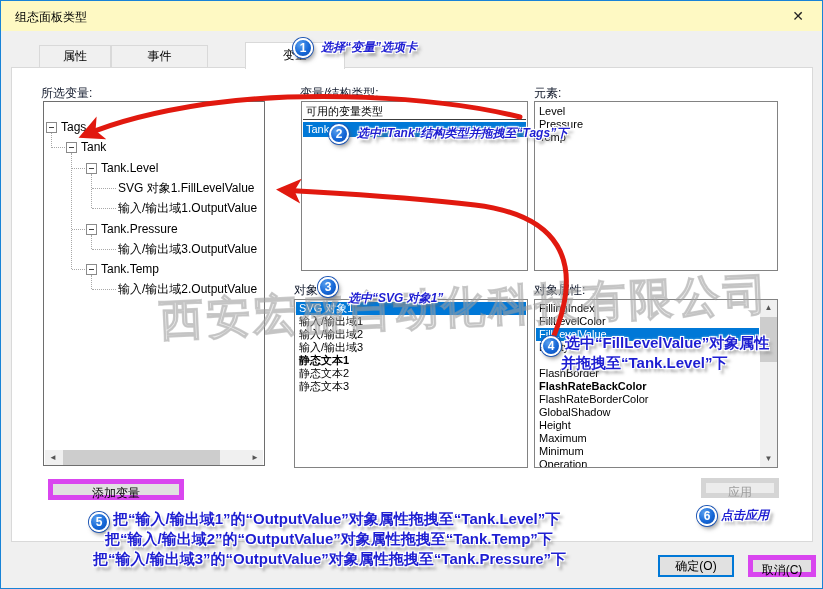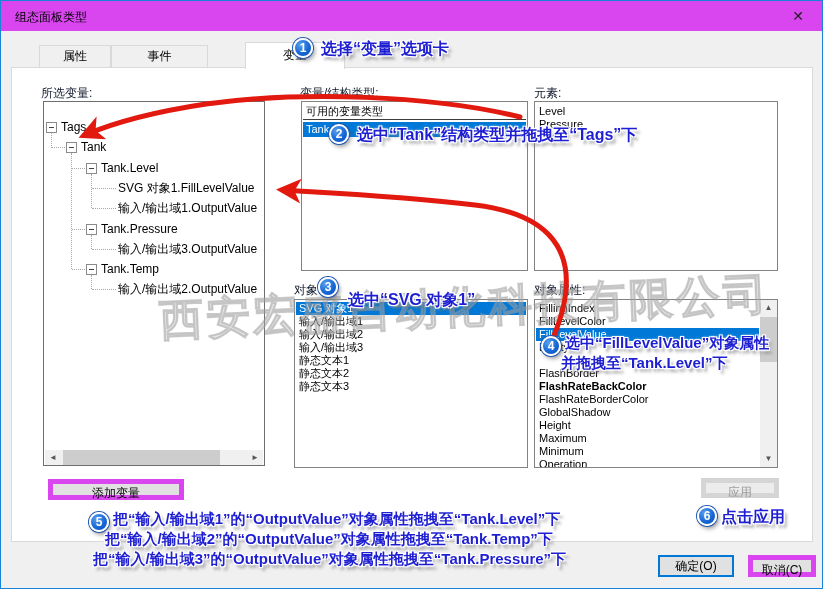--- a/index.html
+++ b/index.html
@@ -1,18 +1,18 @@
 <!DOCTYPE html>
 <html><head>
 <meta charset="utf-8">
 <style>
   html,body{margin:0;padding:0;background:#fff;}
   *{box-sizing:border-box;font-family:"Liberation Sans","DejaVu Sans",sans-serif;}
   .win{position:relative;width:823px;height:589px;background:#f0f0f0;border:1px solid #1883d7;overflow:hidden;}
-  .titlebar{position:absolute;left:0;top:0;width:100%;height:30px;background:#d946ef;}
+  .titlebar{position:absolute;left:0;top:0;width:100%;height:30px;background:#fef9c3;}
   .title{position:absolute;left:14px;top:8px;font-size:12px;color:#000;}
   .closebtn{position:absolute;right:10px;top:4px;width:28px;height:22px;text-align:center;line-height:22px;font-size:14px;color:#222;cursor:pointer;}
   .tab{position:absolute;height:23px;top:44px;background:#f0f0f0;border:1px solid #d9d9d9;text-align:center;font-size:12px;line-height:21px;color:#000;}
   .tab.active{top:41px;height:27px;background:#fff;border-bottom:none;z-index:3;}
   .page{position:absolute;left:10px;top:66px;width:802px;height:475px;background:#fff;border:1px solid #d9d9d9;z-index:1;}
   .lbl{position:absolute;font-size:12px;color:#0f172a;z-index:2;}
   .box{position:absolute;background:#fff;border:1px solid #828282;z-index:2;overflow:hidden;}
   .row{position:absolute;left:1px;right:1px;height:13px;font-size:11px;line-height:13px;color:#000;padding-left:3px;white-space:nowrap;}
   .row.sel{background:#0078d7;color:#fff;}
   .hdr{position:absolute;left:1px;right:1px;top:2px;height:16px;font-size:11px;line-height:15px;padding-left:3px;border-bottom:1px solid #3c3c3c;color:#000;}
@@ -32,21 +32,21 @@
   .btn.default{border:2px solid #0078d7;}
   .btn.disabled{background:#ececec;border-color:#d5d5d5;color:#9c9c9c;}
   
   .watermark{position:absolute;left:158px;top:276px;width:660px;font-size:44px;font-weight:bold;letter-spacing:3px;color:rgba(185,185,185,0.30);-webkit-text-stroke:1px rgba(150,150,150,0.45);transform:rotate(-2.5deg);z-index:4;pointer-events:none;white-space:nowrap;}
   
   .arrows{position:absolute;left:0;top:0;width:823px;height:589px;z-index:5;pointer-events:none;}
   
   .co-circle{position:absolute;width:20px;height:20px;border-radius:50%;background:radial-gradient(circle at 35% 30%,#5aa0ee 0%,#1668d8 55%,#0b4bb0 100%);border:2px solid #fff;box-shadow:0 0 0 1px #1f57b5,2px 3px 4px rgba(80,80,80,.55);color:#fff;font-size:12px;font-weight:bold;text-align:center;line-height:16px;z-index:6;}
   .co-text{position:absolute;font-weight:bold;color:#1e1ed2;z-index:6;white-space:nowrap;
     text-shadow:-1px -1px 0 #fff,1px -1px 0 #fff,-1px 1px 0 #fff,1px 1px 0 #fff,0 0 3px #fff,0 0 3px #fff,3px 4px 3px rgba(110,110,110,.65);}
-  .fs16{font-size:16px;} .fs15{font-size:15px;}
+  .fs16{font-size:12px;font-style:italic;} .fs15{font-size:15px;}
 </style>
 </head>
 <body>
 
 <div class="win">
 
   <div class="titlebar">
     <div class="title">组态面板类型</div>
     <div class="closebtn">✕</div>
   </div>
@@ -127,21 +127,21 @@
     <div class="row" style="top:3px;">Level</div>
     <div class="row" style="top:16px;">Pressure</div>
     <div class="row" style="top:29px;">Temp</div>
   </div>
 
   <div class="box" style="left:293px;top:298px;width:234px;height:169px;">
     <div class="row sel" style="top:2px;">SVG 对象1</div>
     <div class="row" style="top:15px;">输入/输出域1</div>
     <div class="row" style="top:28px;">输入/输出域2</div>
     <div class="row" style="top:41px;">输入/输出域3</div>
-    <div class="row" style="top:54px;">静态文本1</div>
+    <div class="row" style="top:54px;font-weight:bold;">静态文本1</div>
     <div class="row" style="top:67px;">静态文本2</div>
     <div class="row" style="top:80px;">静态文本3</div>
   </div>
 
   <div class="box" style="left:533px;top:298px;width:244px;height:169px;">
     <div class="row" style="top:2px;right:18px;">FillingIndex</div>
     <div class="row" style="top:15px;right:18px;">FillLevelColor</div>
     <div class="row sel" style="top:28px;right:18px;">FillLevelValue</div>
     <div class="row" style="top:41px;right:18px;">FillStyle</div>
     <div class="row" style="top:67px;right:18px;">FlashBorder</div>

